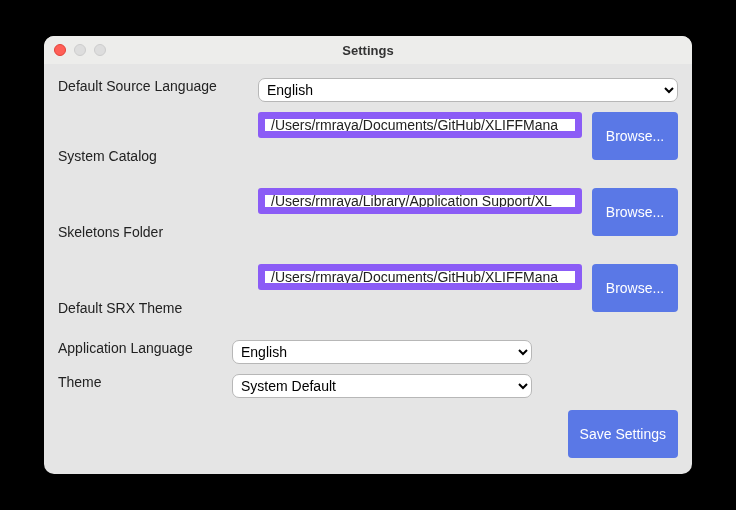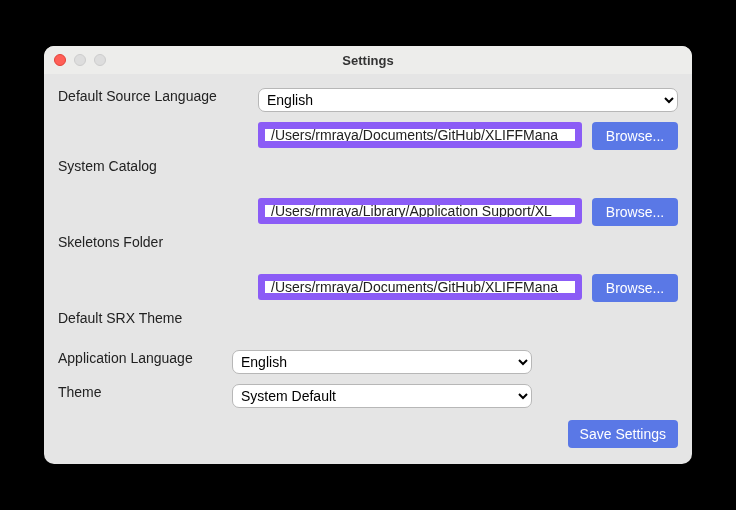--- a/index.html
+++ b/index.html
@@ -85,21 +85,21 @@
       height: 26px;
       color: #222;
       overflow: hidden;
       text-overflow: clip;
     }
     .btn {
       background: #5a78e6;
       color: #fff;
       border: none;
       border-radius: 4px;
-      padding: 6px 12px;
+      padding: 16px 12px;
       font-family: inherit;
       font-size: 14px;
       cursor: pointer;
       white-space: nowrap;
     }
     .btn.browse { min-width: 86px; }
     .footer {
       display: flex;
       justify-content: flex-end;
     }

